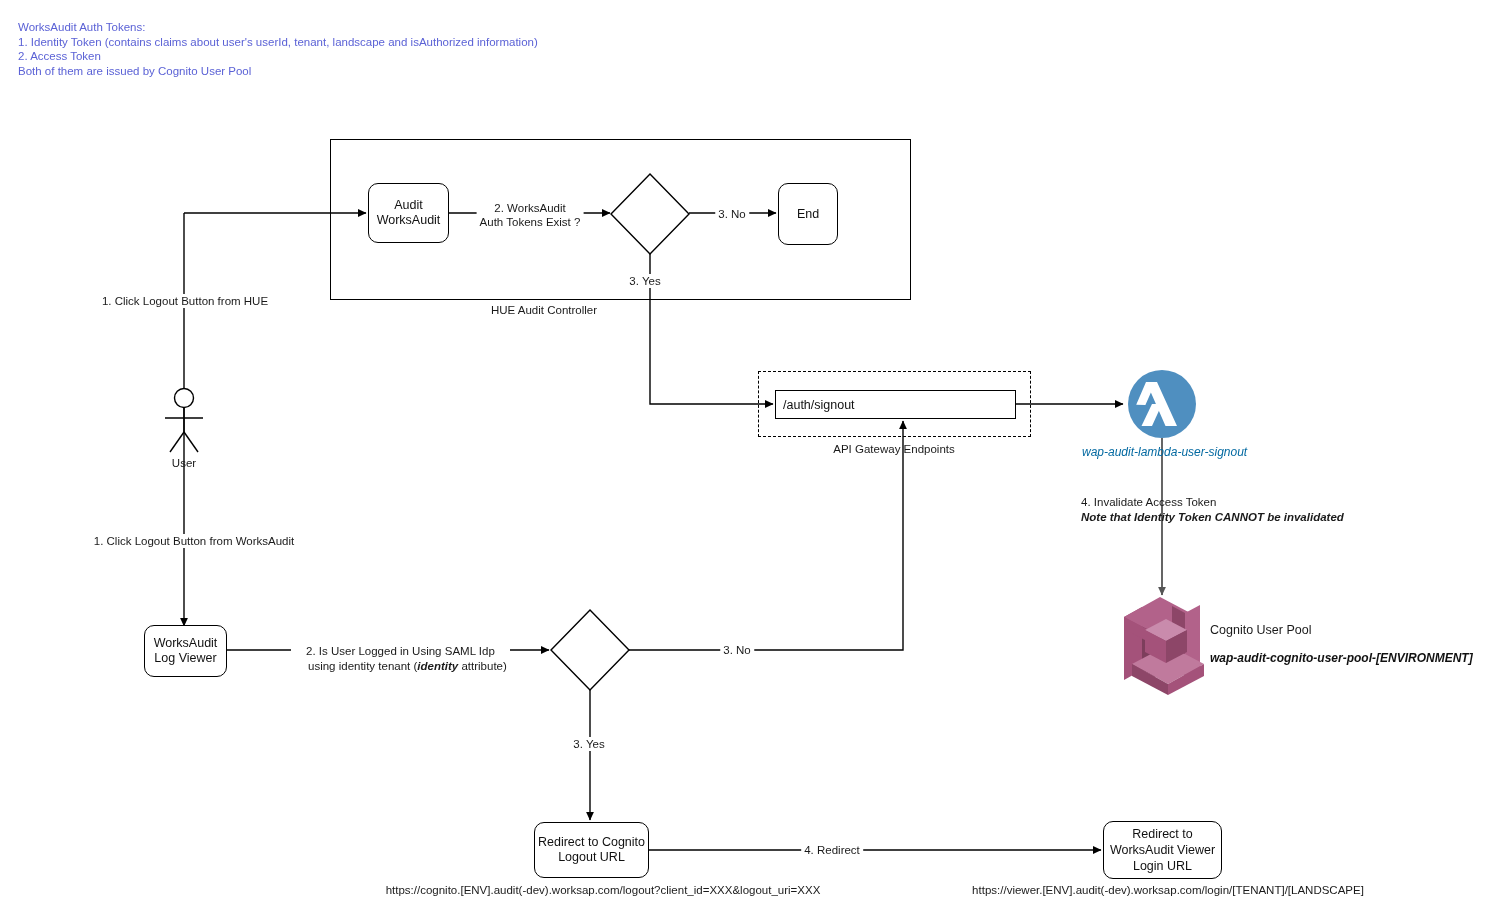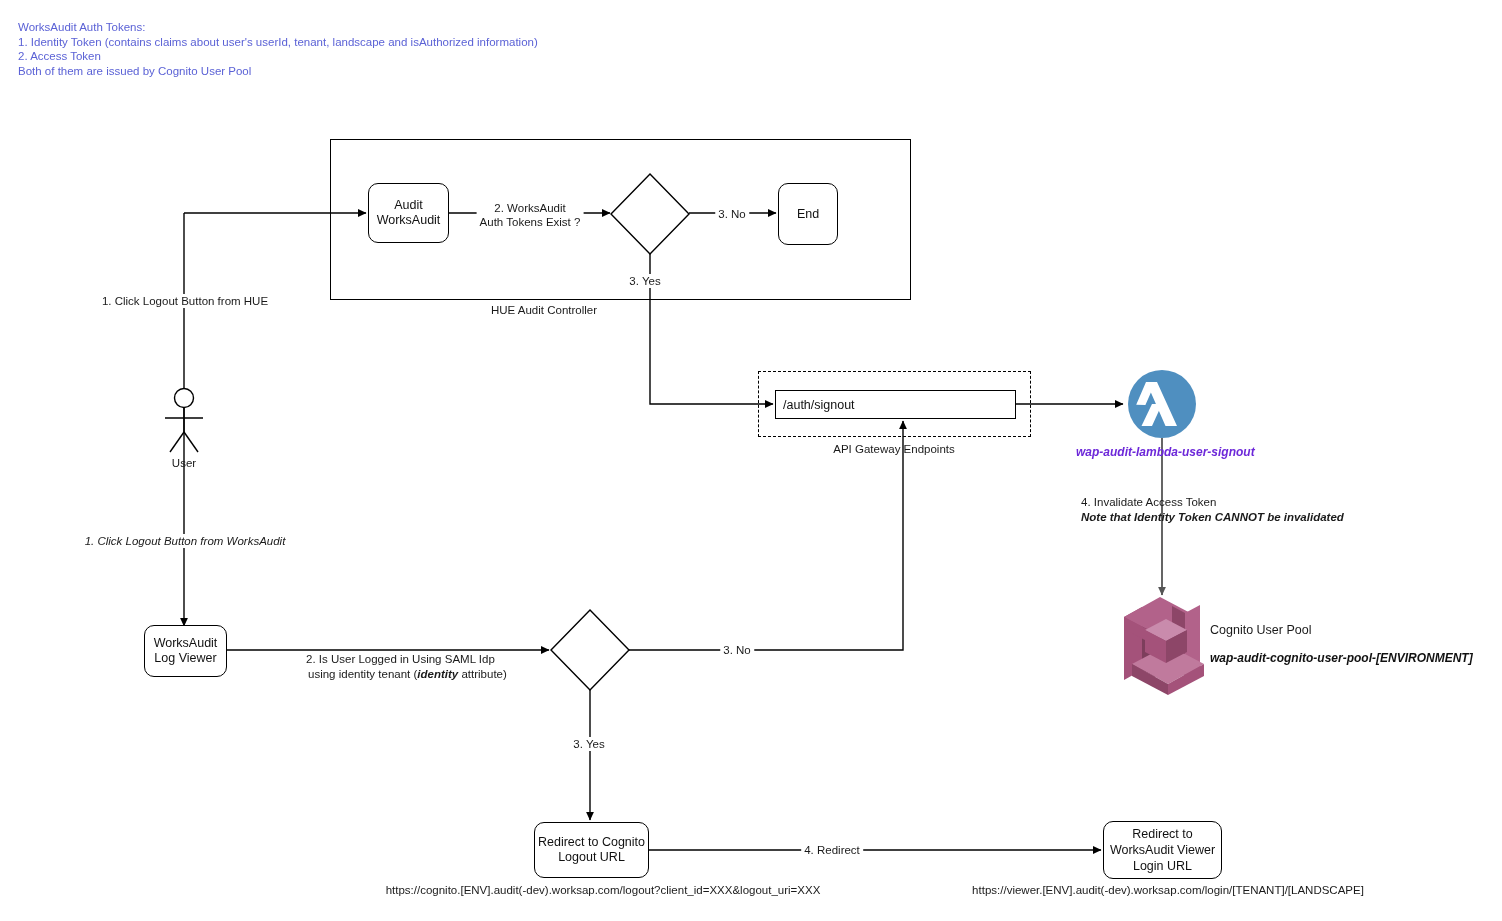--- a/index.html
+++ b/index.html
@@ -9,21 +9,21 @@
   svg.layer{position:absolute;left:0;top:0;width:1502px;height:921px;pointer-events:none;}
   .node{position:absolute;box-sizing:border-box;display:flex;align-items:center;
         justify-content:center;text-align:center;background:#ffffff;
         border:1.4px solid #000;border-radius:10px;font-size:12.5px;line-height:15px;color:#111;}
   .lbl{position:absolute;font-size:11.5px;line-height:14px;color:#1a1a1a;white-space:nowrap;}
   .lbl.c{transform:translateX(-50%);text-align:center;}
   .lbl.bg{background:#ffffff;padding:0 3px;}
   .note{position:absolute;font-size:11.5px;line-height:14.5px;color:#5b62d6;white-space:pre;}
   .container{position:absolute;box-sizing:border-box;border:1.4px solid #000;background:transparent;}
   .container.dashed{border:1.6px dashed #000;}
-  .redname{color:#6d28d9;font-style:italic;font-weight:bold;font-size:12px;white-space:nowrap;}
+  .redname{color:#0369a1;font-style:italic;font-weight:normal;font-size:12px;white-space:nowrap;margin-left:6px;}
   .blkname{font-style:italic;font-weight:bold;font-size:12px;color:#111;white-space:nowrap;}
   .url{position:absolute;font-size:11.5px;color:#1a1a1a;white-space:nowrap;transform:translateX(-50%);}
   .endpoint{position:absolute;box-sizing:border-box;border:1.4px solid #000;background:#fff;
             display:flex;align-items:center;font-size:12.5px;padding-left:7px;color:#111;}
   .iconwrap{position:absolute;}
   .italic{font-style:italic;font-weight:bold;}
 </style>
 </head>
 <body>
 
@@ -118,21 +118,21 @@
 
   <div class="node" style="left:778px;top:183px;width:60px;height:62px;">End</div>
 
   <div class="lbl c bg" style="left:530px;top:201px;white-space:pre;text-align:center;line-height:14px;">2. WorksAudit
 Auth Tokens Exist ?</div>
   <div class="lbl c bg" style="left:732px;top:207px;">3. No</div>
   <div class="lbl c bg" style="left:645px;top:274px;">3. Yes</div>
 
   <div class="lbl c" style="left:184px;top:456px;">User</div>
   <div class="lbl c bg" style="left:185px;top:294px;">1. Click Logout Button from HUE</div>
-  <div class="lbl c bg" style="left:185px;top:534px;font-style:italic;">1. Click Logout Button from WorksAudit</div>
+  <div class="lbl c bg" style="left:194px;top:534px;">1. Click Logout Button from WorksAudit</div>
 
   <div class="container dashed" style="left:758px;top:371px;width:273px;height:66px;"></div>
   <div class="endpoint" style="left:775px;top:390px;width:241px;height:29px;">/auth/signout</div>
   <div class="lbl c" style="left:894px;top:442px;">API Gateway Endpoints</div>
 
   <div class="iconwrap" style="left:1076px;top:442px;">
     <span class="redname">wap-audit-lambda-user-signout</span>
   </div>
 
   <div class="lbl" style="left:1081px;top:495px;line-height:15px;">
@@ -141,21 +141,21 @@
   </div>
 
   <div class="lbl" style="left:1210px;top:623px;font-size:12.5px;">Cognito User Pool</div>
   <div class="iconwrap" style="left:1210px;top:648px;">
     <span class="blkname">wap-audit-cognito-user-pool-[ENVIRONMENT]</span>
   </div>
 
   <div class="node" style="left:144px;top:625px;width:83px;height:52px;white-space:pre;">WorksAudit
 Log Viewer</div>
 
-  <div class="lbl bg" style="left:291px;top:644px;text-align:center;line-height:15px;white-space:nowrap;margin-top:8px;">
+  <div class="lbl bg" style="left:291px;top:644px;text-align:center;line-height:15px;white-space:nowrap;">
     <span>2. Is User Logged in Using SAML Idp</span><br>
     <span style="display:inline-block;margin-left:14px;">
       <span>using identity tenant (</span><span style="font-style:italic;font-weight:bold;">identity</span><span> attribute)</span>
     </span>
   </div>
 
   <div class="lbl c bg" style="left:737px;top:643px;">3. No</div>
   <div class="lbl c bg" style="left:589px;top:737px;">3. Yes</div>
 
   <div class="node" style="left:534px;top:822px;width:115px;height:56px;white-space:pre;">Redirect to Cognito

